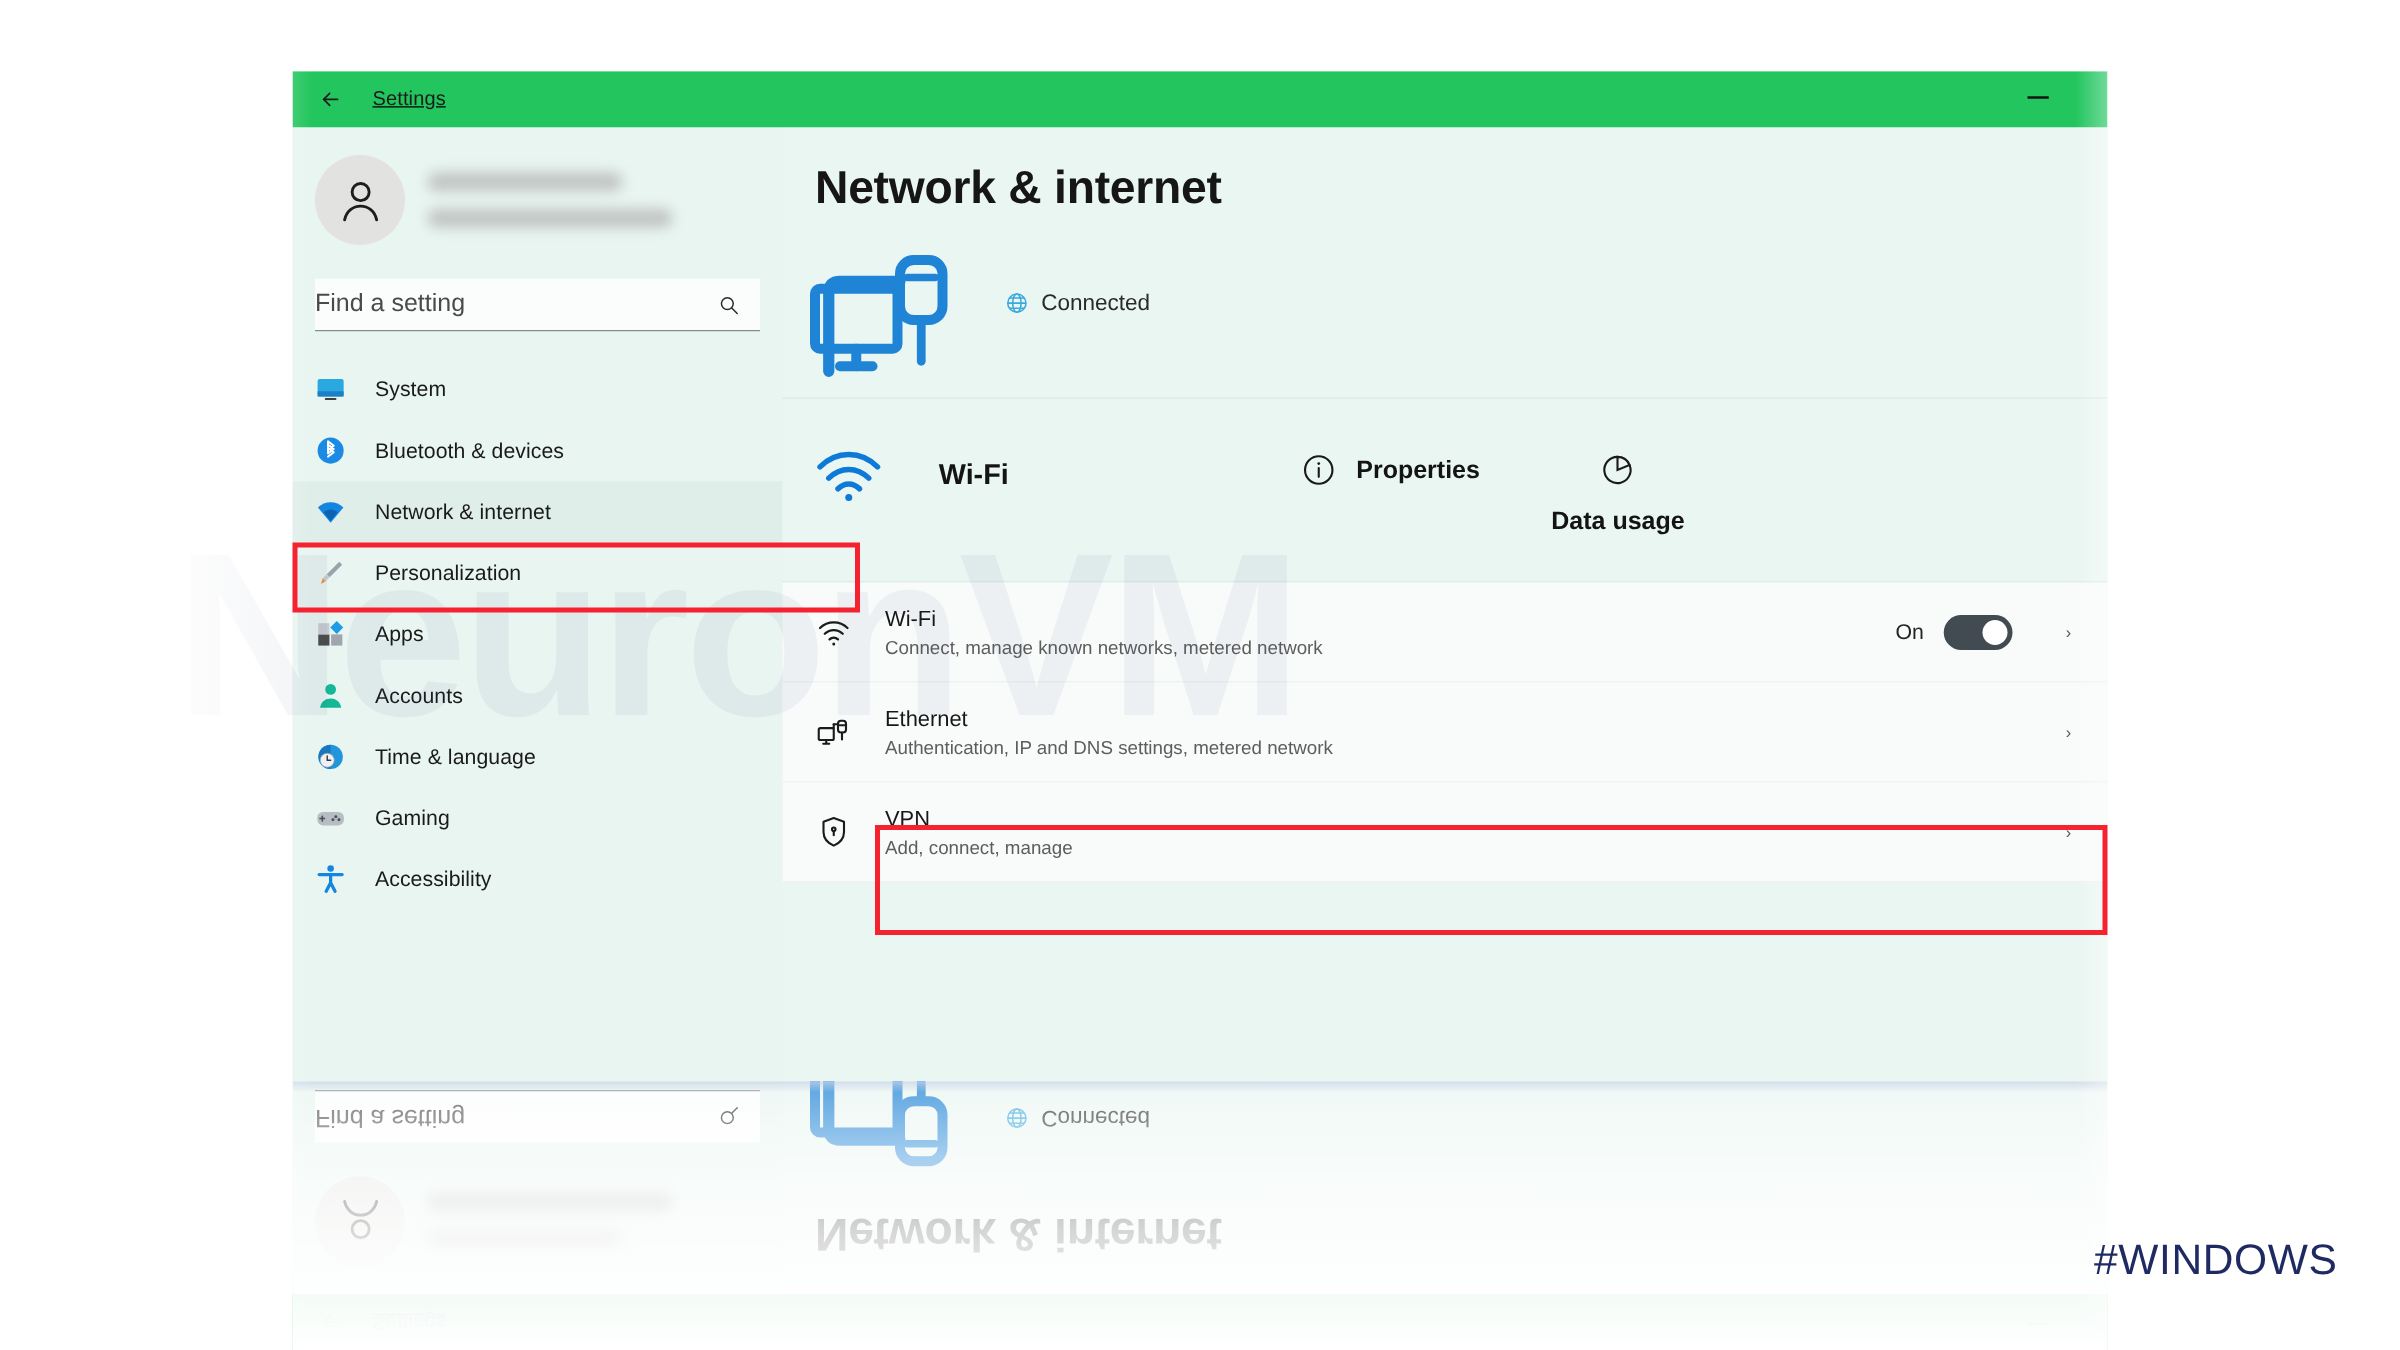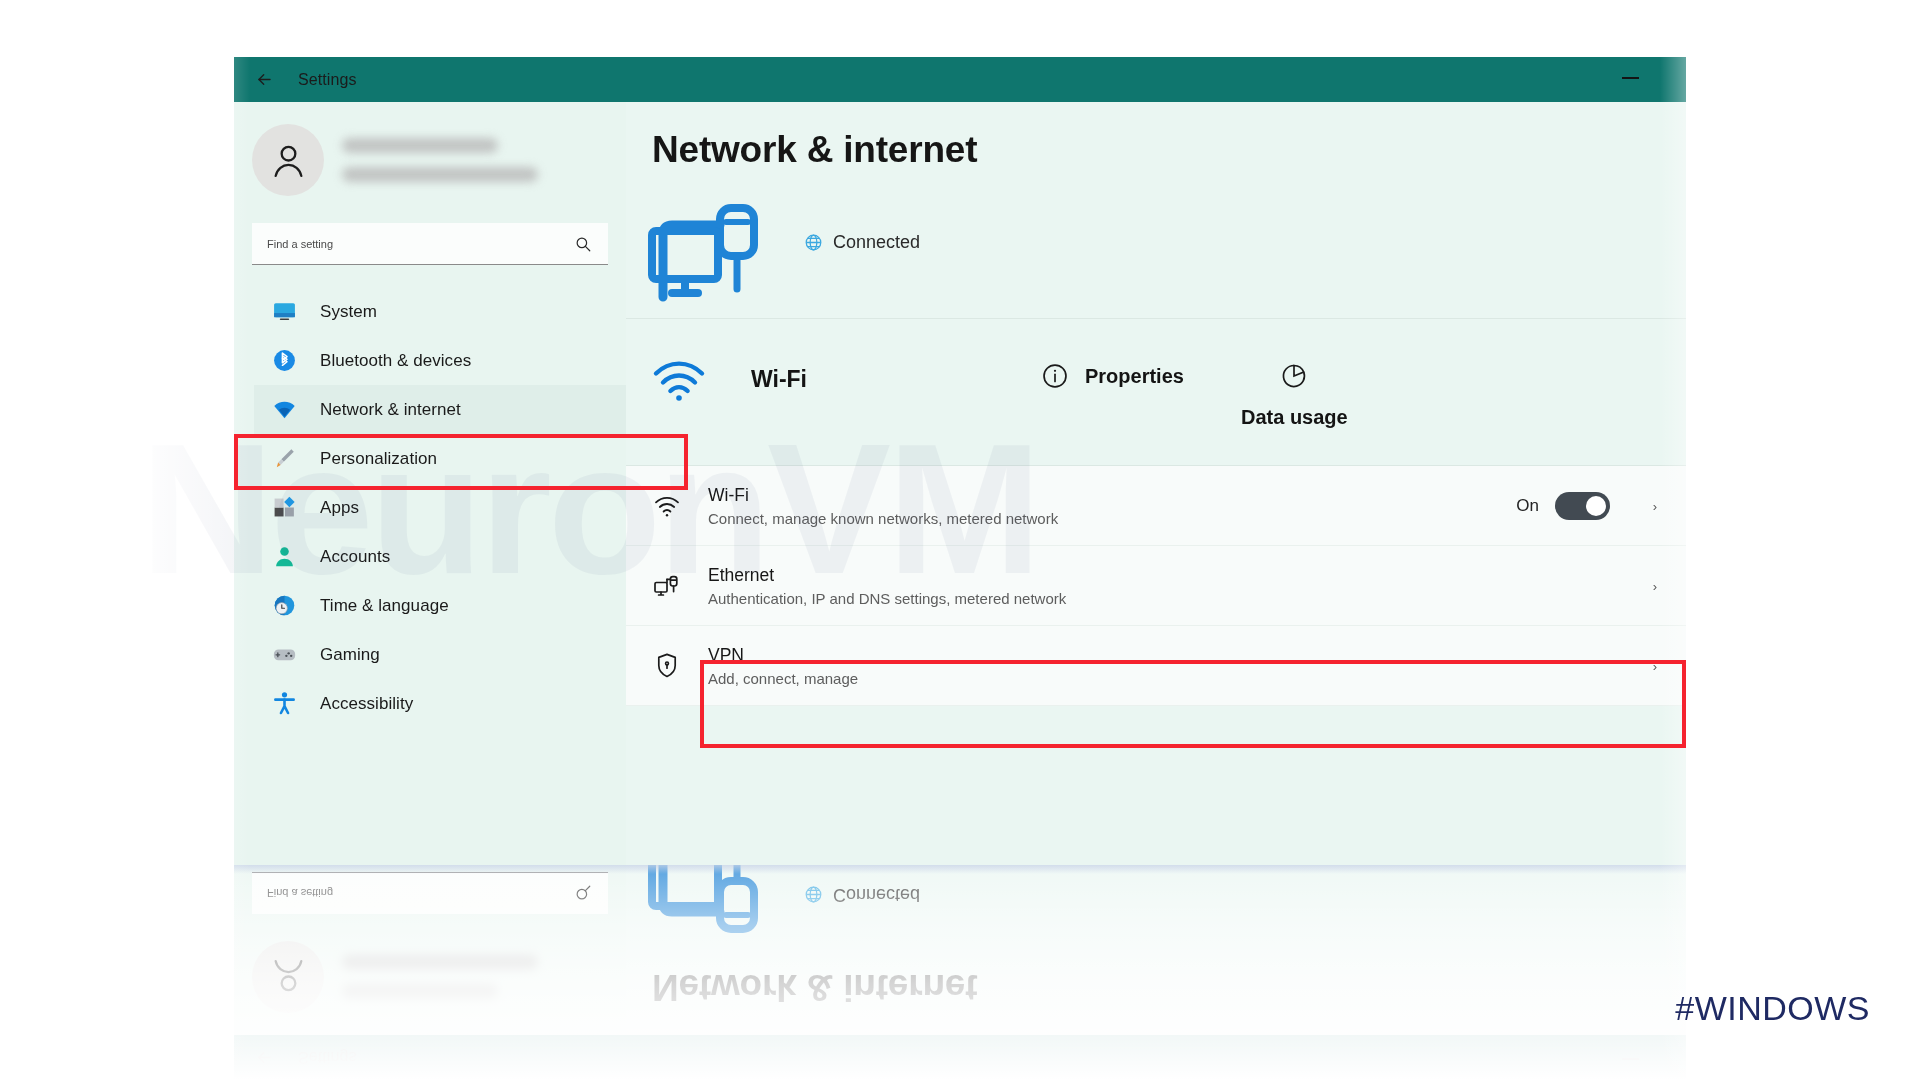--- a/index.html
+++ b/index.html
@@ -31,21 +31,22 @@
   }
 
   
   .titlebar {
     position: absolute;
     left: 0; top: 0;
     width: 100%;
     height: 45px;
     display: flex;
     align-items: center;
-    background: #0f766e;
+    background: #22c55e;
+    text-decoration: underline;
   }
   .back-btn {
     width: 40px; height: 30px;
     margin-left: 10px;
     display: flex; align-items: center; justify-content: center;
     color: #1d1d1d;
   }
   .back-btn svg { width: 19px; height: 19px; }
   .title-text {
     font-size: 16px;
@@ -100,33 +101,32 @@
   .searchbox {
     position: relative;
     margin: 27px 18px 0 18px;
     height: 42px;
     background: #fbfdfc;
     border-bottom: 1px solid #8a8a8a;
     display: flex;
     align-items: center;
   }
   .searchbox .ph {
-    font-size: 11px;
+    font-size: 20px;
     color: #4a4a4a;
-    margin-left: 15px;
   }
   .searchbox .mag {
     position: absolute;
     right: 16px; top: 50%;
     transform: translateY(-50%);
     width: 18px; height: 18px;
     color: #2a2a2a;
   }
 
-  .navlist { margin-top: 22px; padding-left: 20px; }
+  .navlist { margin-top: 22px; }
   .navitem {
     position: relative;
     display: flex;
     align-items: center;
     height: 49px;
     padding-left: 18px;
   }
   .navitem .ico {
     width: 25px; height: 25px;
     flex: 0 0 auto;

